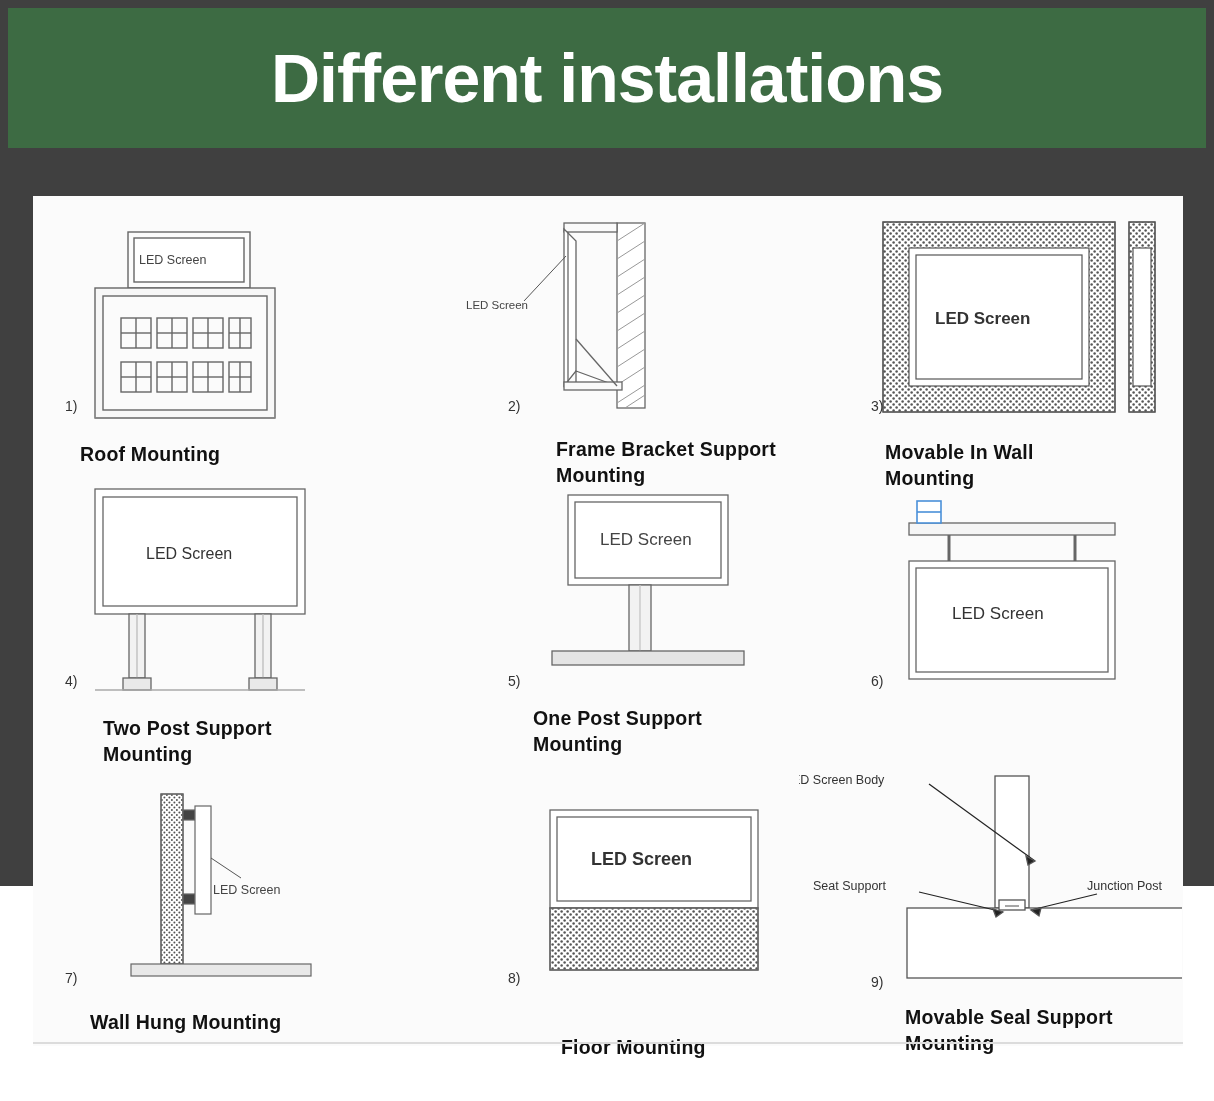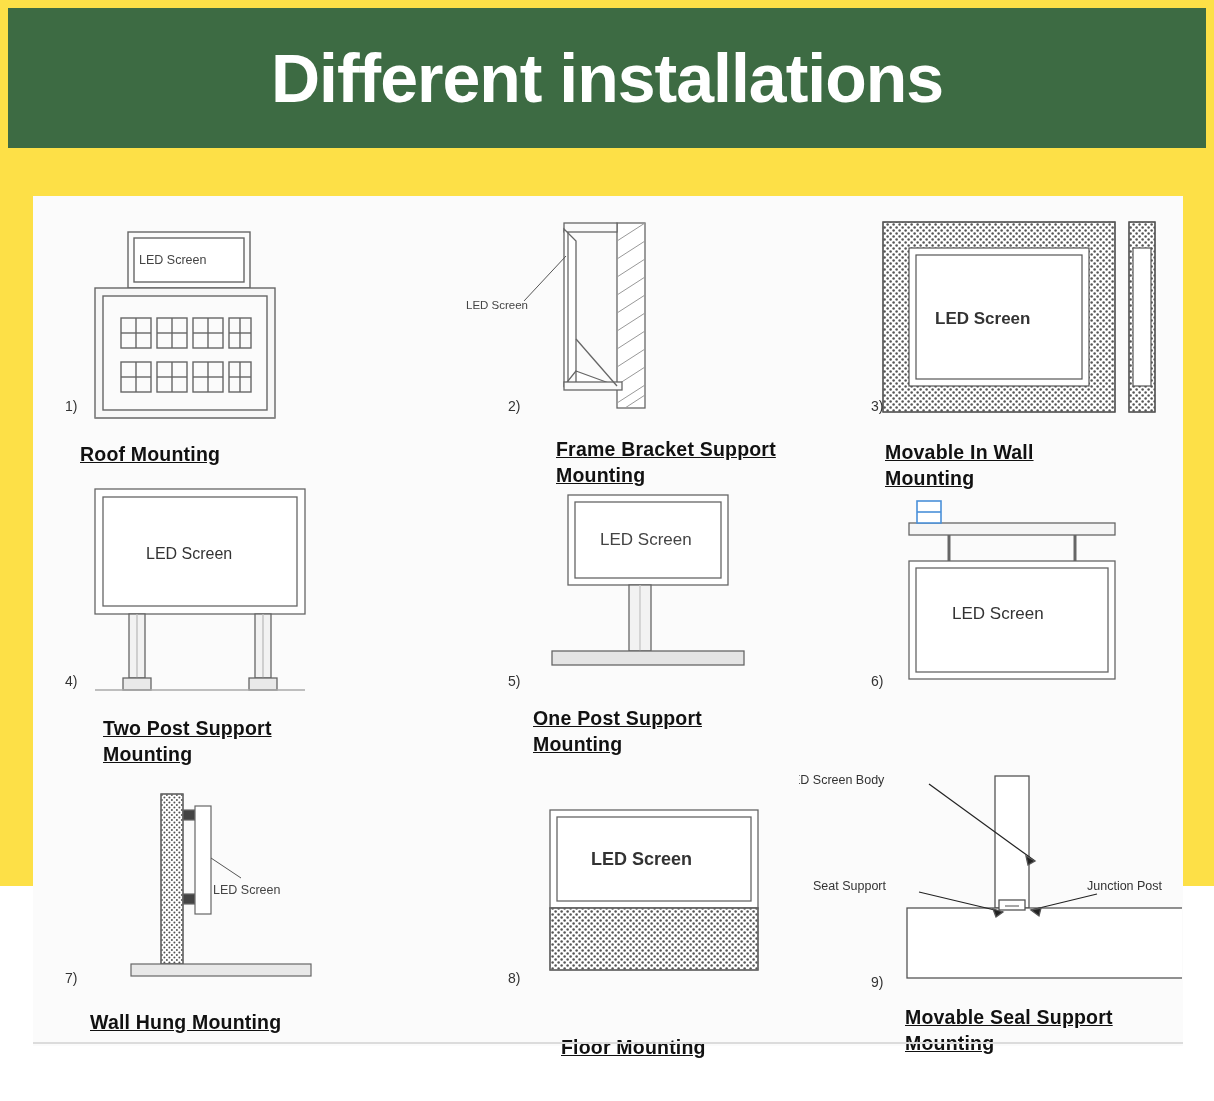--- a/index.html
+++ b/index.html
@@ -11,21 +11,21 @@
     width: 1214px;
     height: 1101px;
     font-family: "Liberation Sans", sans-serif;
     overflow: hidden;
     position: relative;
   }
   .page {
     position: relative;
     width: 1214px;
     height: 886px;
-    background: #fde047;
+    background: #404040;
   }
   
   .header-band {
     position: absolute;
     left: 8px;
     top: 8px;
     width: 1198px;
     height: 140px;
     background: #3d6b43;
     display: flex;
@@ -68,21 +68,20 @@
     width: 383px;
     height: 240px;
   }
   .caption {
     position: absolute;
     font-size: 19.5px;
     font-weight: bold;
     color: #111111;
     line-height: 1.35;
     letter-spacing: 0.2px;
-    text-decoration: underline;
   }
   .num {
     position: absolute;
     font-size: 14px;
     color: #333333;
     font-family: "Liberation Sans", sans-serif;
   }
   svg { display: block; }
   .hr-bottom {
     position: absolute;

